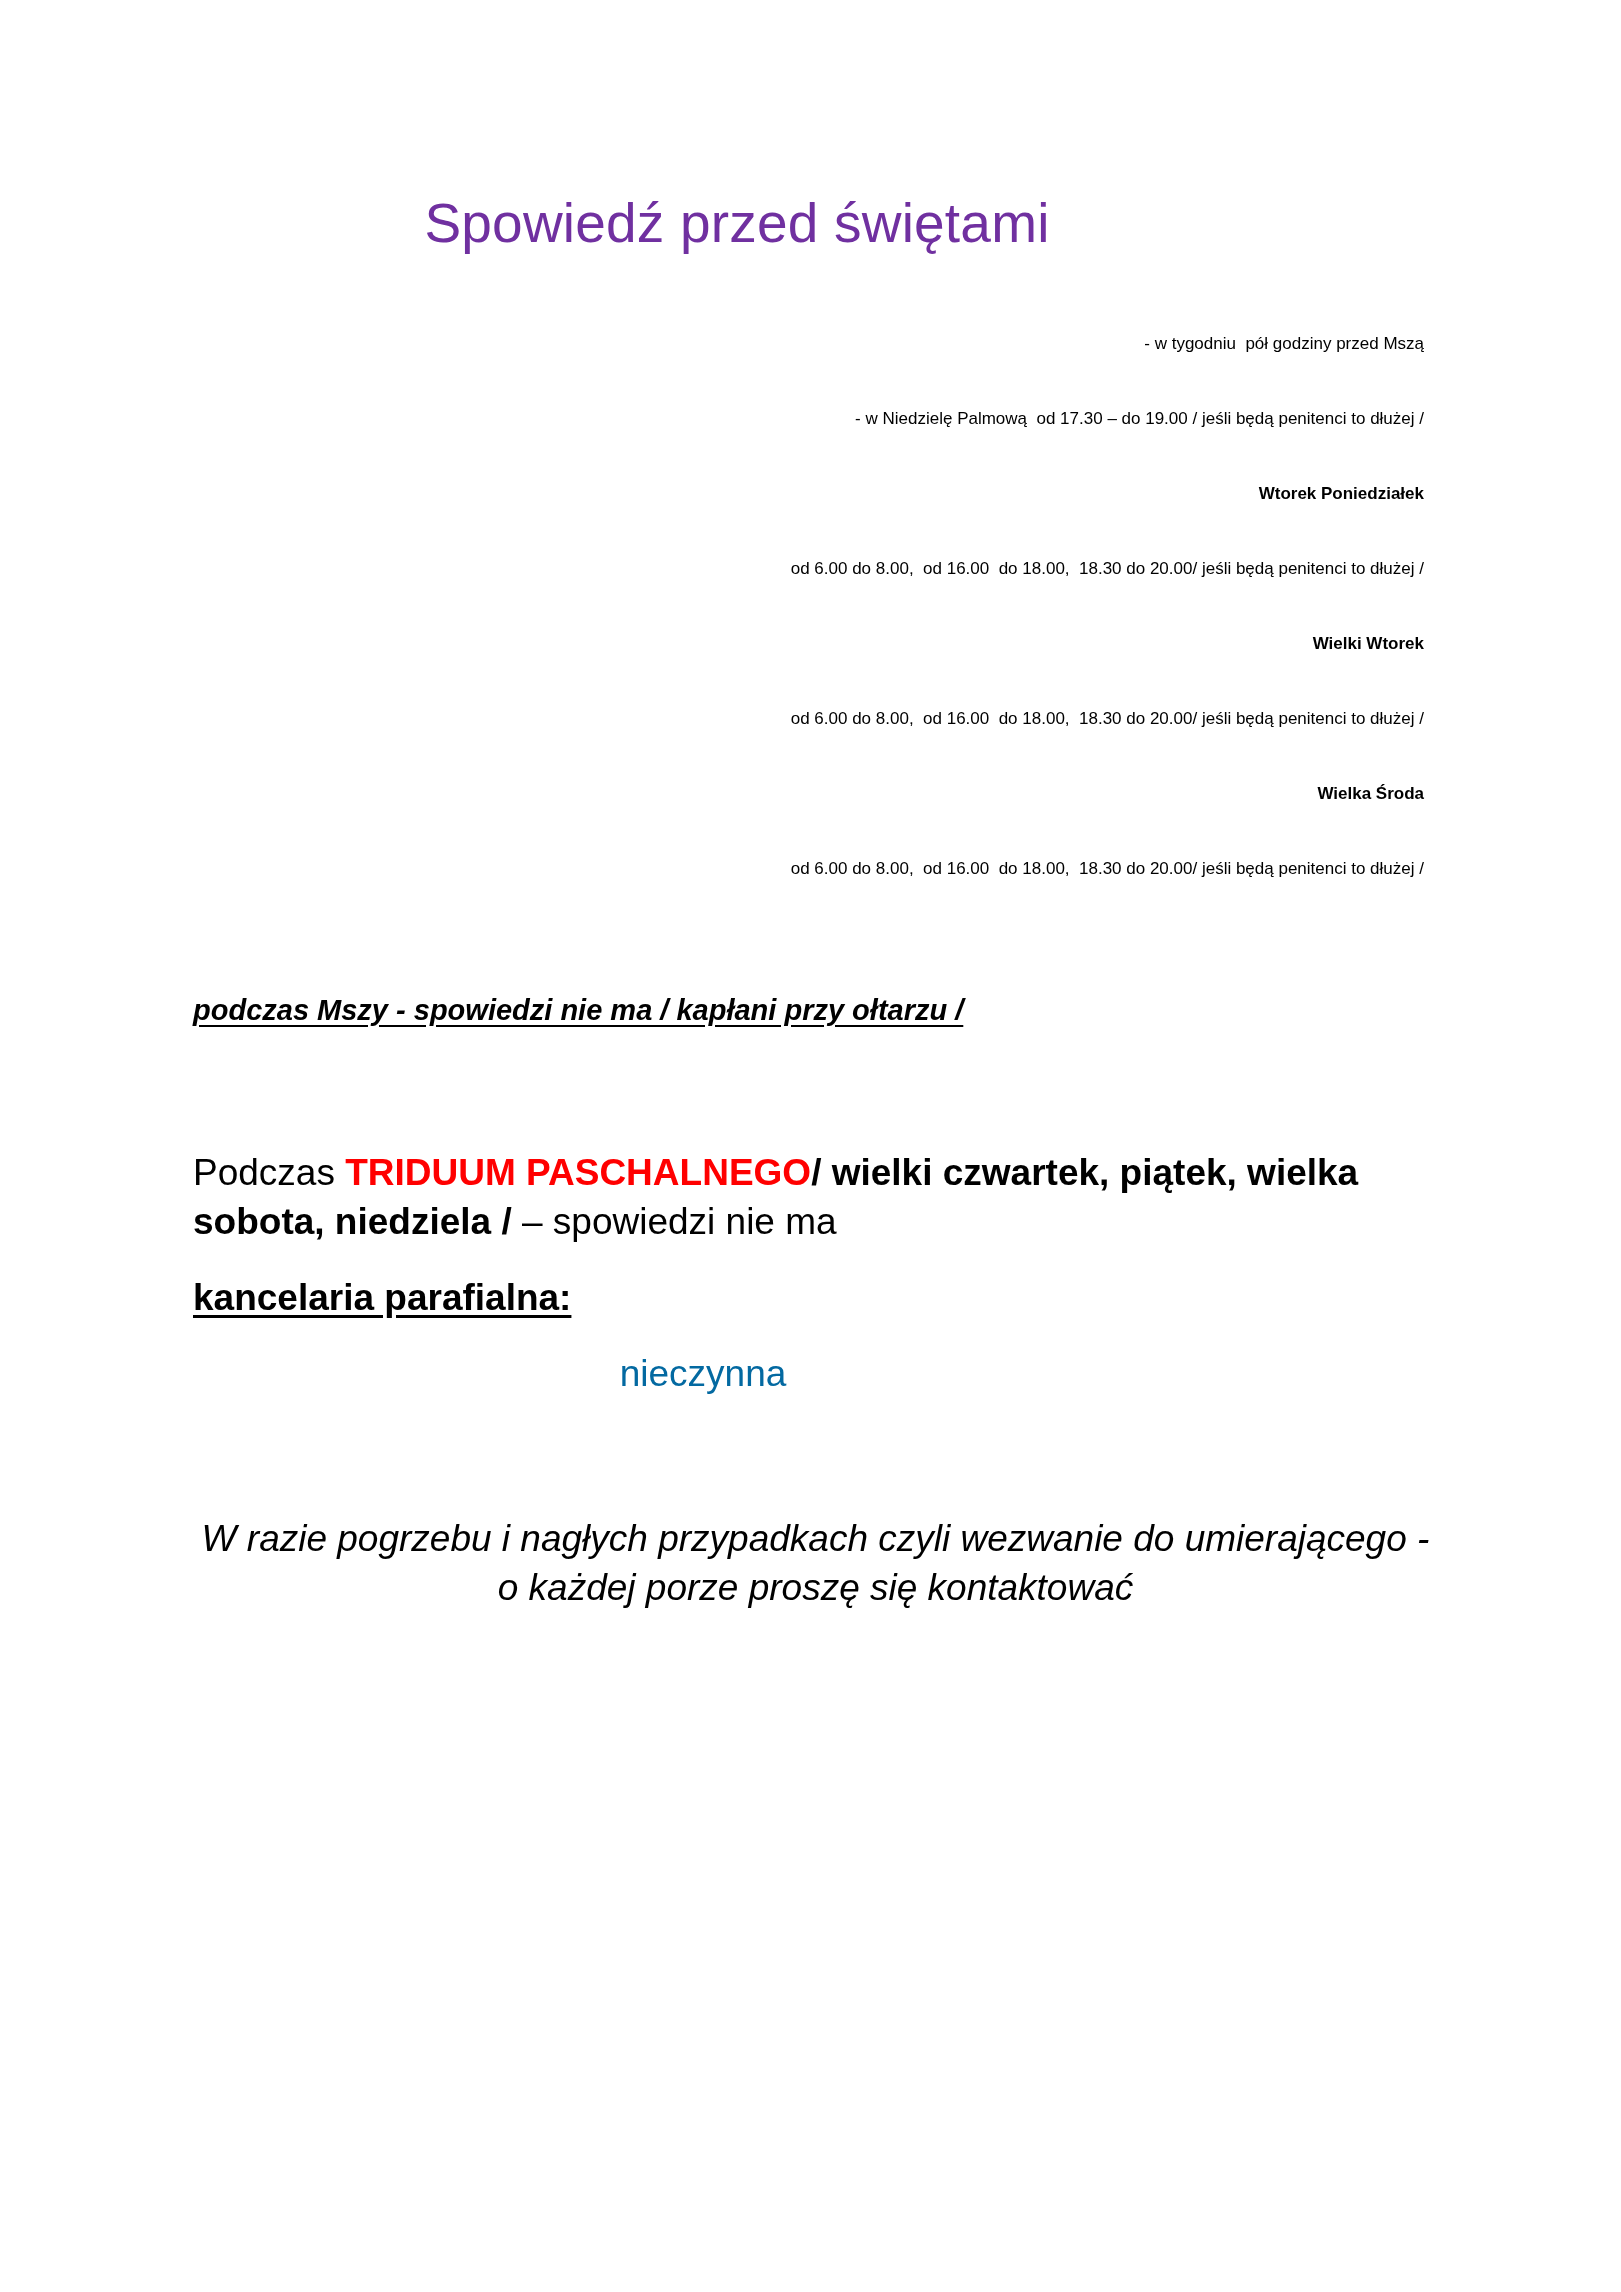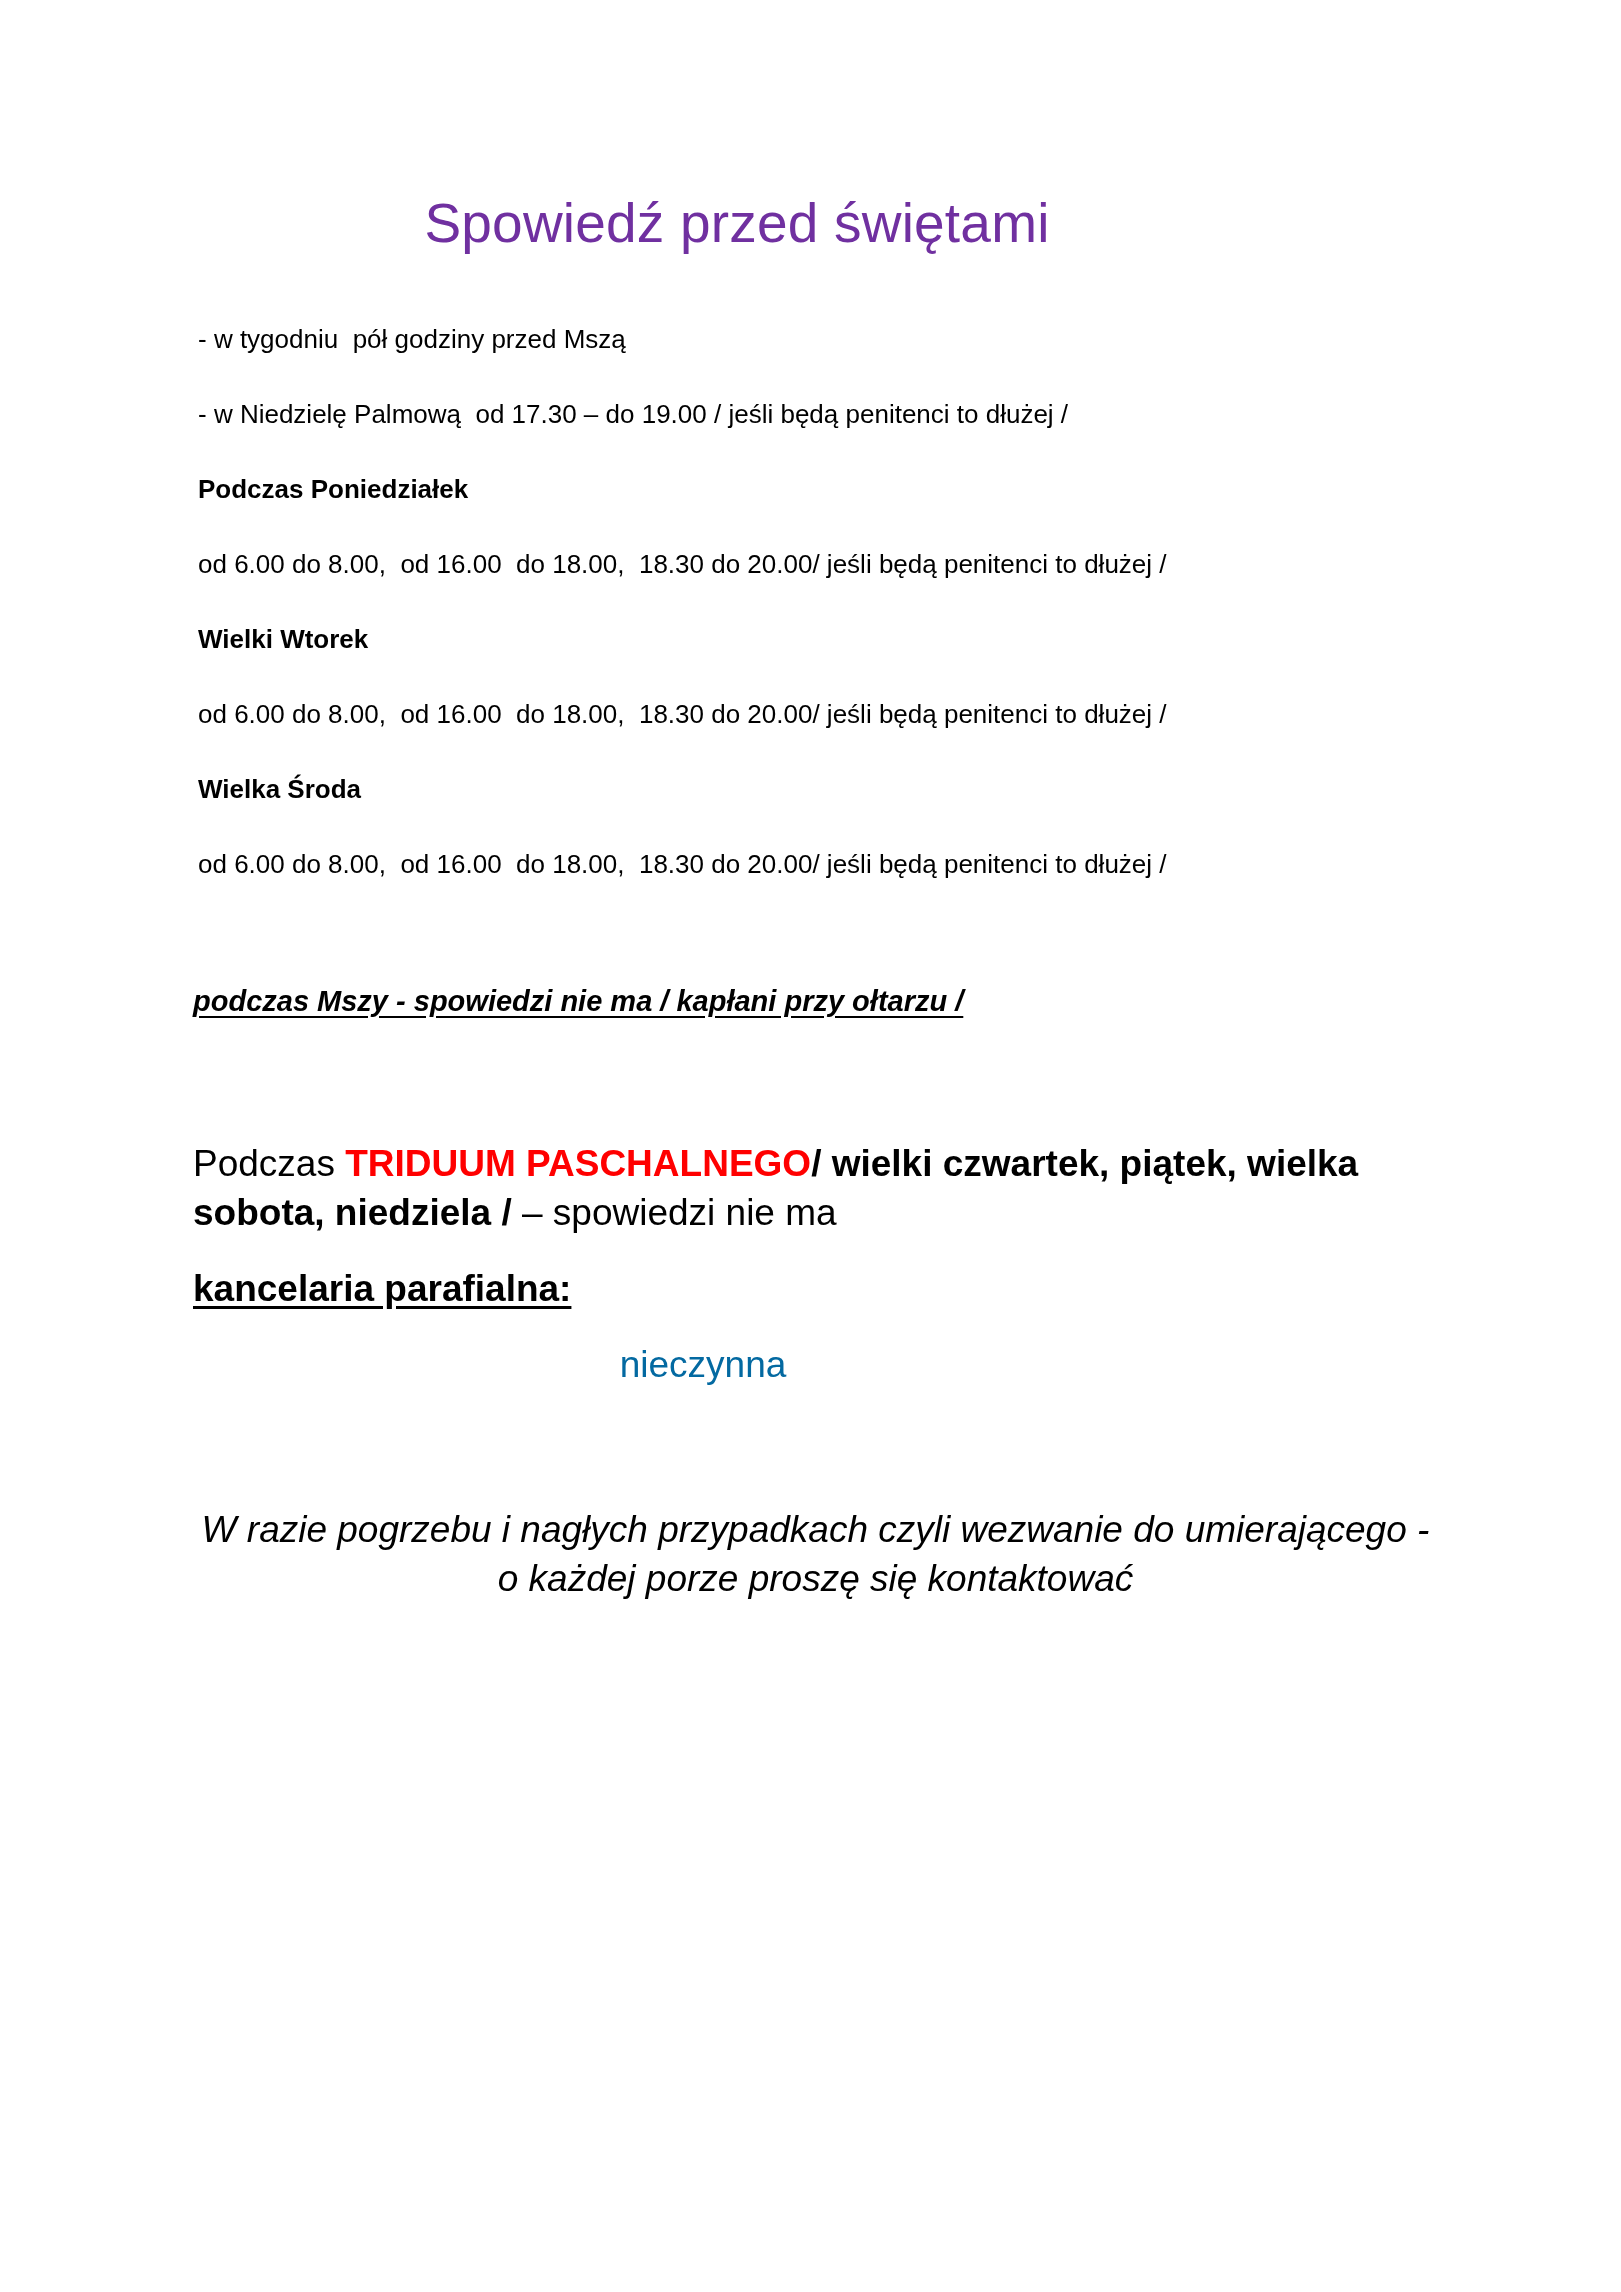--- a/index.html
+++ b/index.html
@@ -39,25 +39,26 @@
     line-height: 1.15;
     font-weight: 400;
     letter-spacing: 0.2px;
     margin: 0;
     padding-top: 192px;
     padding-right: 157px;
   }
 
   
   .small-line {
-    font-size: 26px;
+    font-size: 17px;
     line-height: 1.0;
-    margin: 5px;
+    margin: 14px;
     padding-top: 44px;
     white-space: pre-wrap;
+    text-align: right;
   }
   .small-line.bold { font-weight: bold; }
 
   
   .small-block { padding-top: 21.6px; }
 
   
   .stmt-italic {
     font-size: 29px;
     line-height: 1.1;
@@ -122,21 +123,21 @@
   <div class="content">
 
     <h1 class="doc-title" style="color:#7030A0;">Spowiedź przed świętami</h1>
 
     <div class="small-block">
 
       <p class="small-line">- w tygodniu  pół godziny przed Mszą</p>
 
       <p class="small-line">- w Niedzielę Palmową  od 17.30 – do 19.00 / jeśli będą penitenci to dłużej /</p>
 
-      <p class="small-line bold">Podczas Poniedziałek</p>
+      <p class="small-line bold">Wtorek Poniedziałek</p>
 
       <p class="small-line">od 6.00 do 8.00,  od 16.00  do 18.00,  18.30 do 20.00/ jeśli będą penitenci to dłużej /</p>
 
       <p class="small-line bold">Wielki Wtorek</p>
 
       <p class="small-line">od 6.00 do 8.00,  od 16.00  do 18.00,  18.30 do 20.00/ jeśli będą penitenci to dłużej /</p>
 
       <p class="small-line bold">Wielka Środa</p>
 
       <p class="small-line">od 6.00 do 8.00,  od 16.00  do 18.00,  18.30 do 20.00/ jeśli będą penitenci to dłużej /</p>

